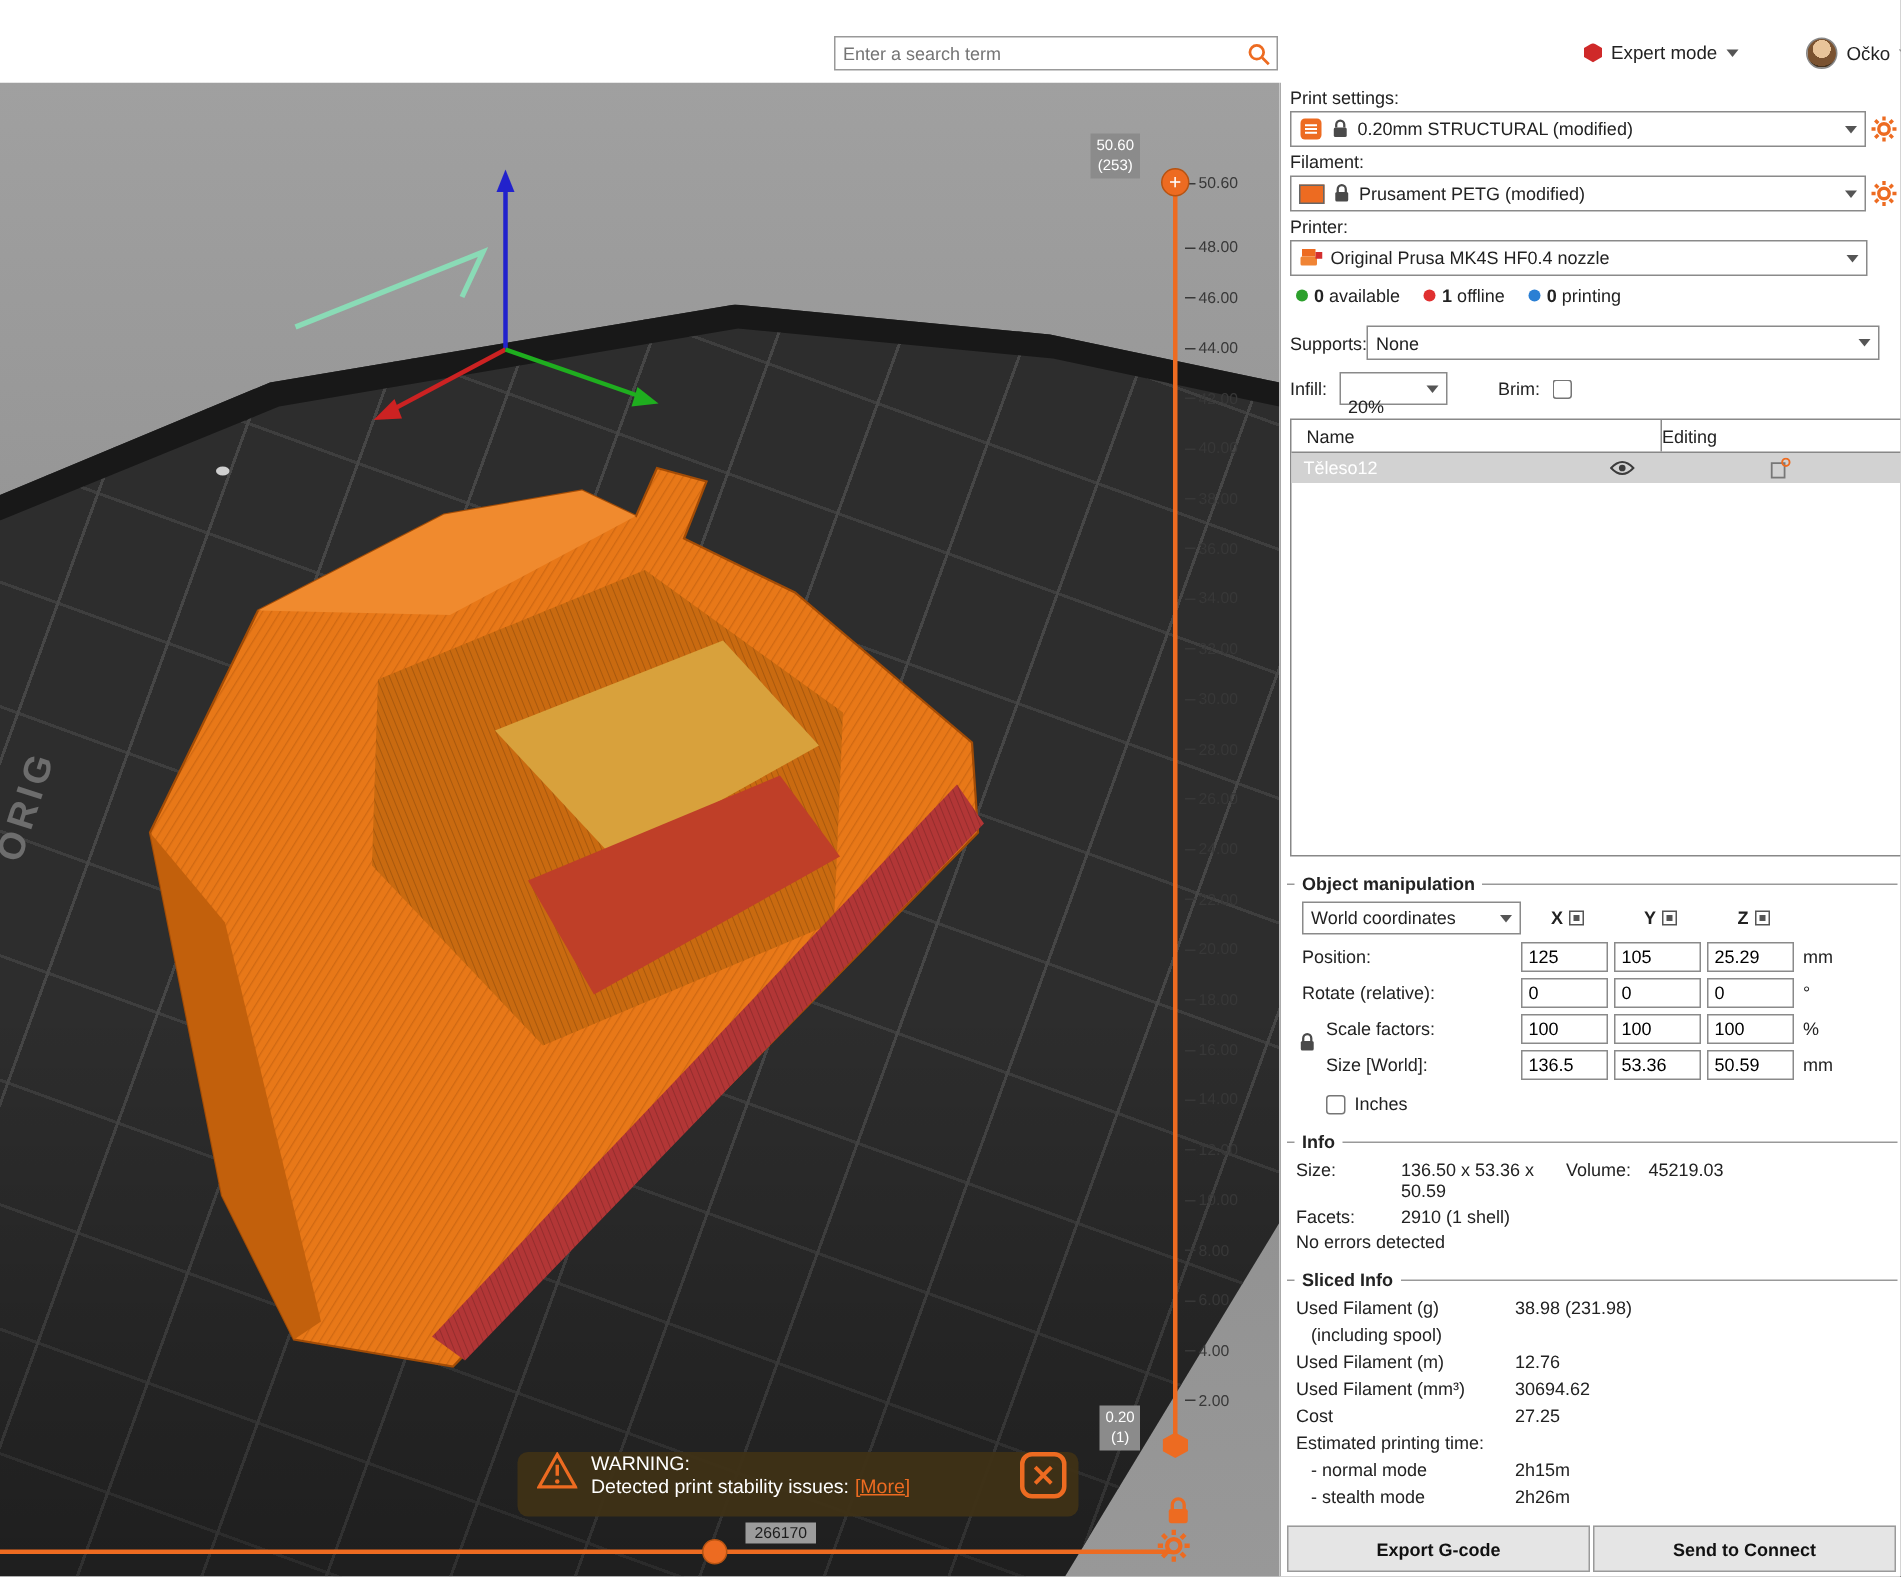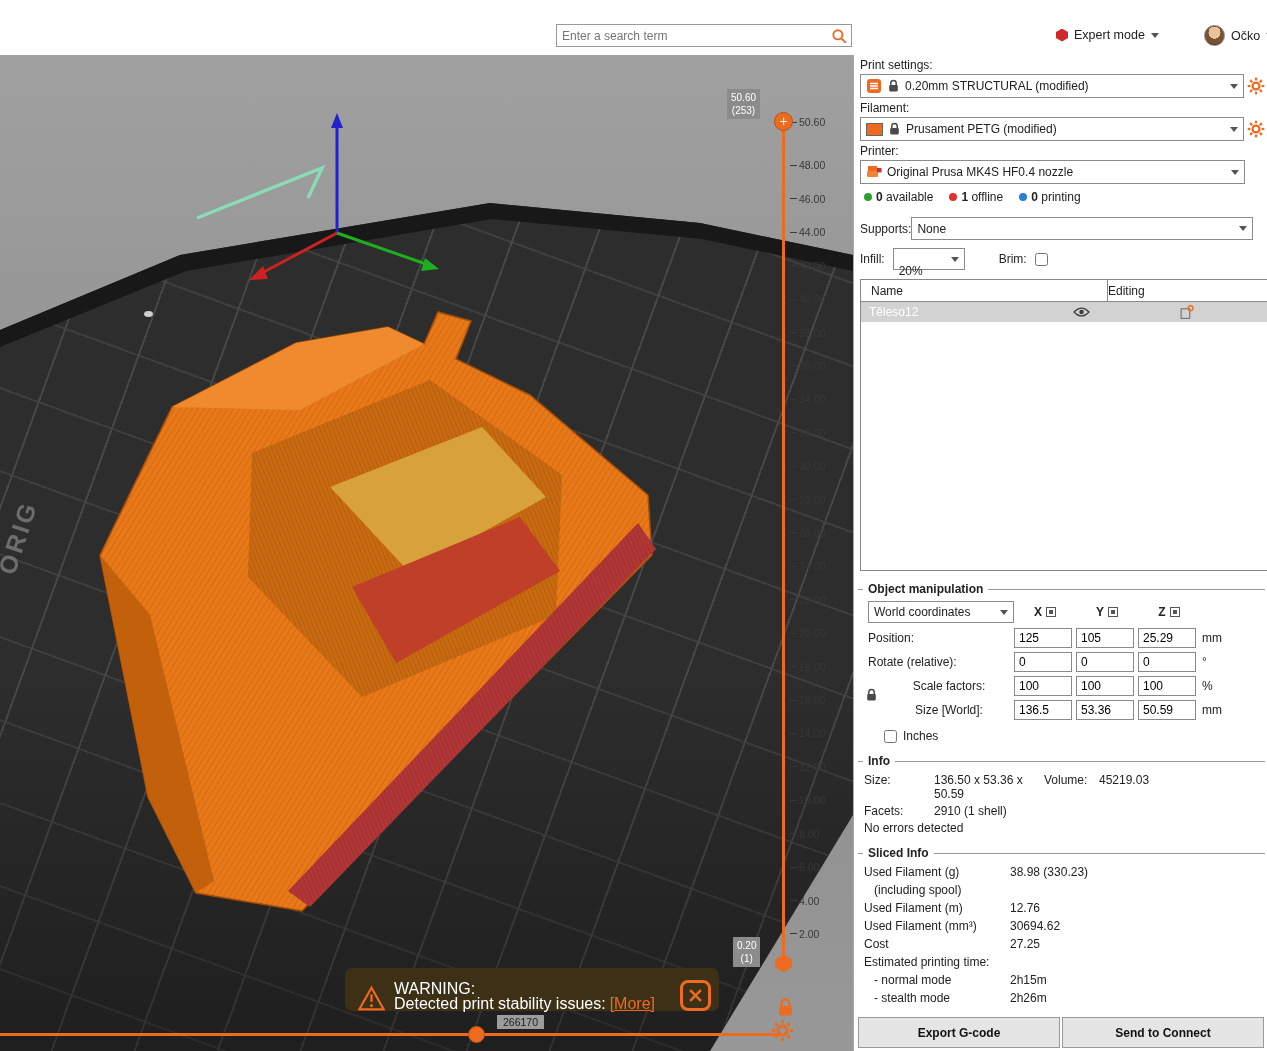--- a/index.html
+++ b/index.html
@@ -37,21 +37,21 @@
 .layer-label{position:absolute;background:#8b8b8b;color:#fff;font-size:10px;text-align:center;padding:2px 4px;line-height:13px;}
 .layer-label.top{left:727px;top:34px;}
 .layer-label.bottom{left:733px;top:882px;}
 
 
 .hslider-line{position:absolute;left:0;top:978px;width:780px;height:3px;background:#ED6B21;}
 .hslider-handle{position:absolute;left:468px;top:971px;width:17px;height:17px;border-radius:50%;background:#ED6B21;border:1px solid #b65312;cursor:pointer;}
 .hslider-label{position:absolute;left:497px;top:960px;background:#9c9c9c;color:#1d1d1d;font-size:10.5px;padding:1px 6px;}
 
 
-.toast{position:absolute;left:345px;top:913px;width:374px;height:43px;background:rgba(64,49,22,.93);border-radius:7px;display:flex;align-items:flex-end;padding:0 8px;color:#fff;font-size:16px;z-index:3;}
+.toast{position:absolute;left:345px;top:913px;width:374px;height:43px;background:rgba(64,49,22,.93);border-radius:7px;display:flex;align-items:flex-start;padding:0 8px;color:#fff;font-size:13px;z-index:3;}
 .toast-icon{width:27px;height:25px;margin:0 9px 0 5px;flex:0 0 auto;}
 .toast-text{line-height:15px;}
 .toast-link{color:#ED6B21;text-decoration:underline;margin-left:4px;cursor:pointer;}
 .toast-close{width:31px;height:31px;border:3px solid #ED6B21;border-radius:8px;margin-left:auto;display:flex;align-items:center;justify-content:center;cursor:pointer;flex:0 0 auto;}
 
 
 .vp-lock{position:absolute;left:776px;top:942px;width:19px;height:21px;}
 .vp-gear{position:absolute;left:771px;top:964px;width:23px;height:23px;cursor:pointer;}
 
 
@@ -88,21 +88,21 @@
 .section-head::after{content:"";flex:1;height:1px;background:#999;}
 .manip{margin-left:14px;position:relative;}
 .manip-header{display:flex;align-items:center;margin-bottom:5px;}
 .world-select{width:146px;height:22px;border:1px solid #8a8a8a;display:flex;align-items:center;padding:0 5px;cursor:pointer;}
 .world-select .clabel{flex:1;}
 .axis-head{width:62px;display:flex;align-items:center;justify-content:center;gap:4px;font-weight:bold;}
 .axis-icon{width:10px;height:10px;border:1px solid #555;position:relative;}
 .axis-icon::after{content:"";position:absolute;left:2px;top:2px;width:4px;height:4px;background:#555;}
 .manip-row{display:flex;align-items:center;margin-bottom:4px;position:relative;}
 .manip-label{width:146px;}
-.manip-label.locked{padding-left:16px;text-align:center;}
+.manip-label.locked{padding-left:16px;}
 .manip-input{width:58px;height:20px;border:1px solid #8a8a8a;font:12px "Liberation Sans",sans-serif;padding:0 4px;margin-right:4px;}
 .manip-unit{margin-left:2px;}
 .scale-lock{position:absolute;left:-3px;top:12px;width:13px;height:14px;}
 .inches-row{display:flex;align-items:center;gap:6px;margin:9px 12px 0 16px;}
 .info-line{display:flex;margin:3px 6px 3px 10px;}
 .il-label{width:70px;}
 .il-value{width:110px;}
 .il-label2{width:55px;}
 .sliced-row{display:flex;margin:4px 6px 4px 10px;}
 .sl-label{width:146px;white-space:pre;}
@@ -526,21 +526,21 @@
     <span>2910 (1 shell)</span>
   </div>
   <div class="info-line">
     <span>No errors detected</span>
   </div>
 
   <div class="section-head">Sliced Info</div>
   <div>
       <div class="sliced-row">
         <span class="sl-label">Used Filament (g)</span>
-        <span>38.98 (330.23)</span>
+        <span>38.98 (231.98)</span>
       </div>
       <div class="sliced-row">
         <span class="sl-label ind">(including spool)</span>
         <span></span>
       </div>
       <div class="sliced-row">
         <span class="sl-label">Used Filament (m)</span>
         <span>12.76</span>
       </div>
       <div class="sliced-row">

